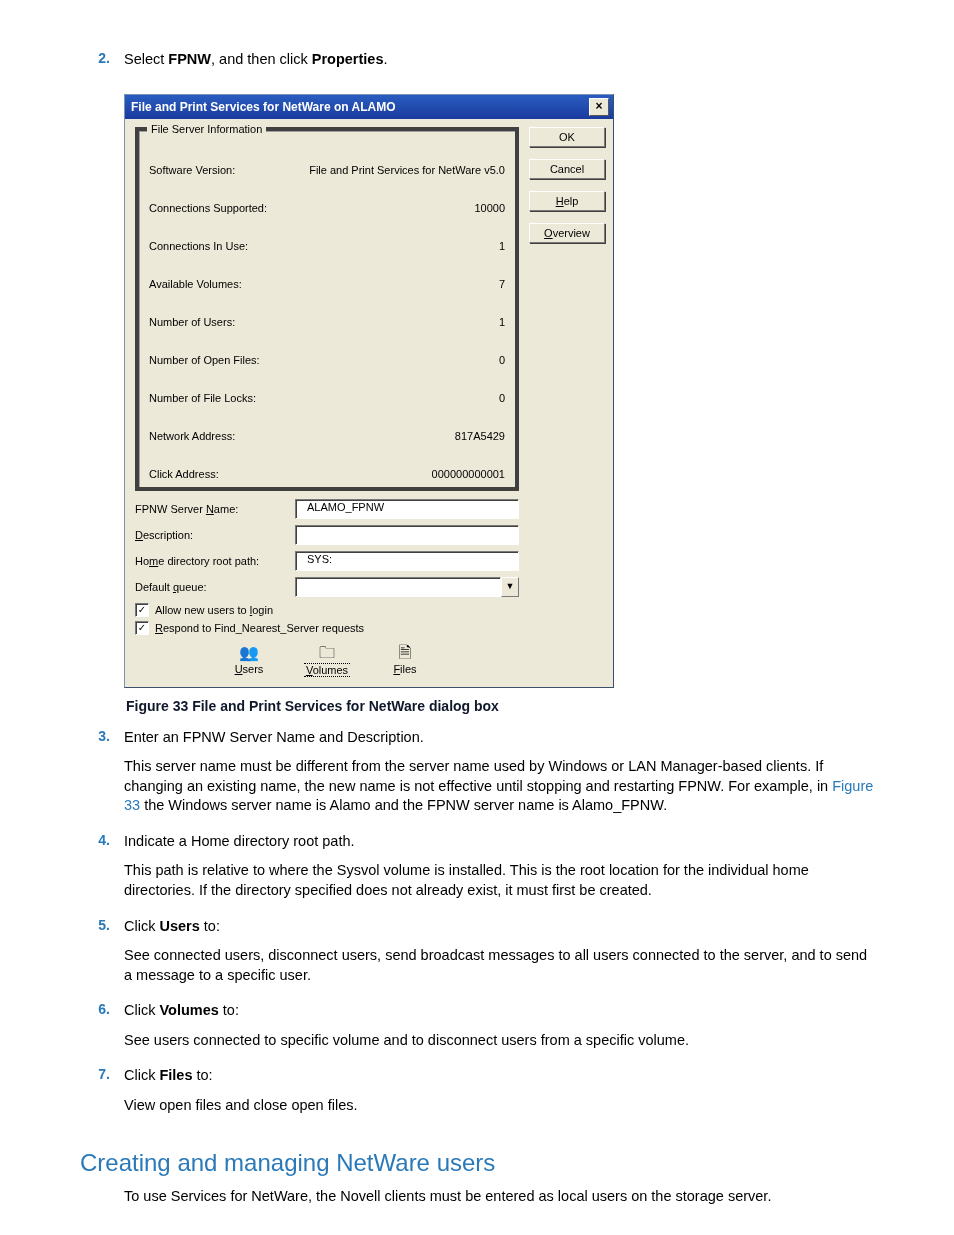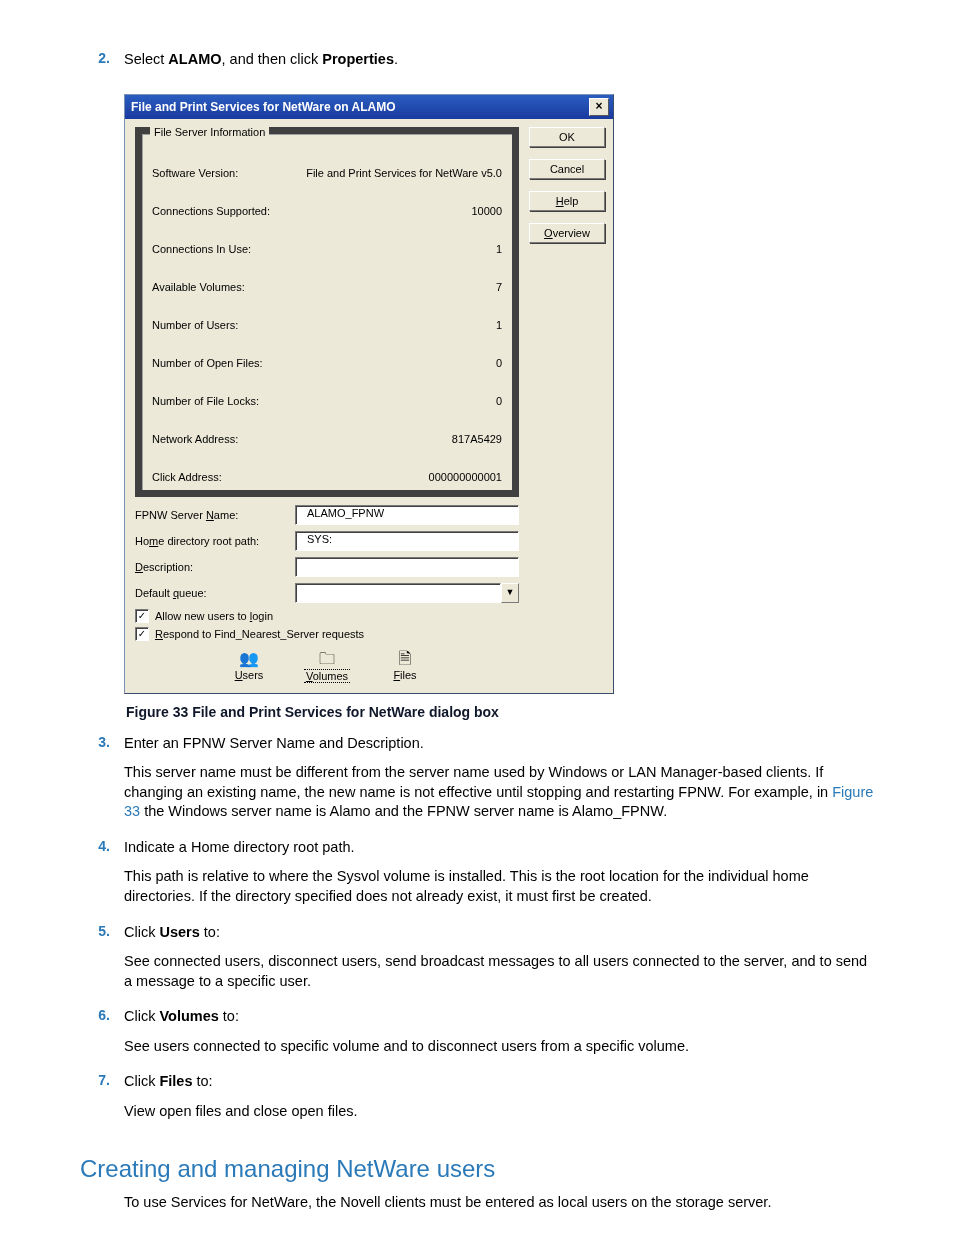--- a/index.html
+++ b/index.html
@@ -100,21 +100,21 @@
     background: #ece9d8;
     border: 1px solid #fff;
     border-right-color: #7a7a7a;
     border-bottom-color: #7a7a7a;
     box-shadow: 1px 1px 0 #404040;
     padding: 3px 0;
     text-align: center;
     font-size: 11px;
   }
   .groupbox {
-    border: 7px solid #404040;
+    border: 4px solid #404040;
     box-shadow: inset 1px 1px 0 #a0a0a0;
     padding: 8px 10px 6px 10px;
     position: relative;
     margin-bottom: 8px;
     text-align: center;
   }
   .grouplabel {
     position: absolute;
     top: -8px; left: 8px;
     background: #ece9d8;
@@ -214,21 +214,21 @@
 </head>
 <body>
 
 <div class="page">
 
   <ol class="steps">
     <li>
       <div class="step-num">2.</div>
       <div class="step-body">
         <p>
-          <span>Select </span><b>ALAMO</b><span>, and then click </span><b>Properties</b><span>.</span>
+          <span>Select </span><b>FPNW</b><span>, and then click </span><b>Properties</b><span>.</span>
         </p>
       </div>
     </li>
   </ol>
 
   <div class="figure">
     <div class="dialog">
       <div class="titlebar">
         <span>File and Print Services for NetWare on ALAMO</span>
         <span class="closebtn">×</span>
@@ -273,26 +273,26 @@
                 <span>Click Address:</span>
                 <span>000000000001</span>
               </div>
           </div>
 
           <div class="formrow">
             <span class="flabel">FPNW Server <span class="u">N</span>ame:</span>
             <div class="input">ALAMO_FPNW</div>
           </div>
           <div class="formrow">
+            <span class="flabel"><span class="u">D</span>escription:</span>
+            <div class="input"></div>
+          </div>
+          <div class="formrow">
             <span class="flabel">Ho<span class="u">m</span>e directory root path:</span>
             <div class="input">SYS:</div>
-          </div>
-          <div class="formrow">
-            <span class="flabel"><span class="u">D</span>escription:</span>
-            <div class="input"></div>
           </div>
           <div class="formrow">
             <span class="flabel">Default <span class="u">q</span>ueue:</span>
             <div class="select">
               <div class="input"></div>
               <div class="arrow">▼</div>
             </div>
           </div>
 
           <div class="chk">

